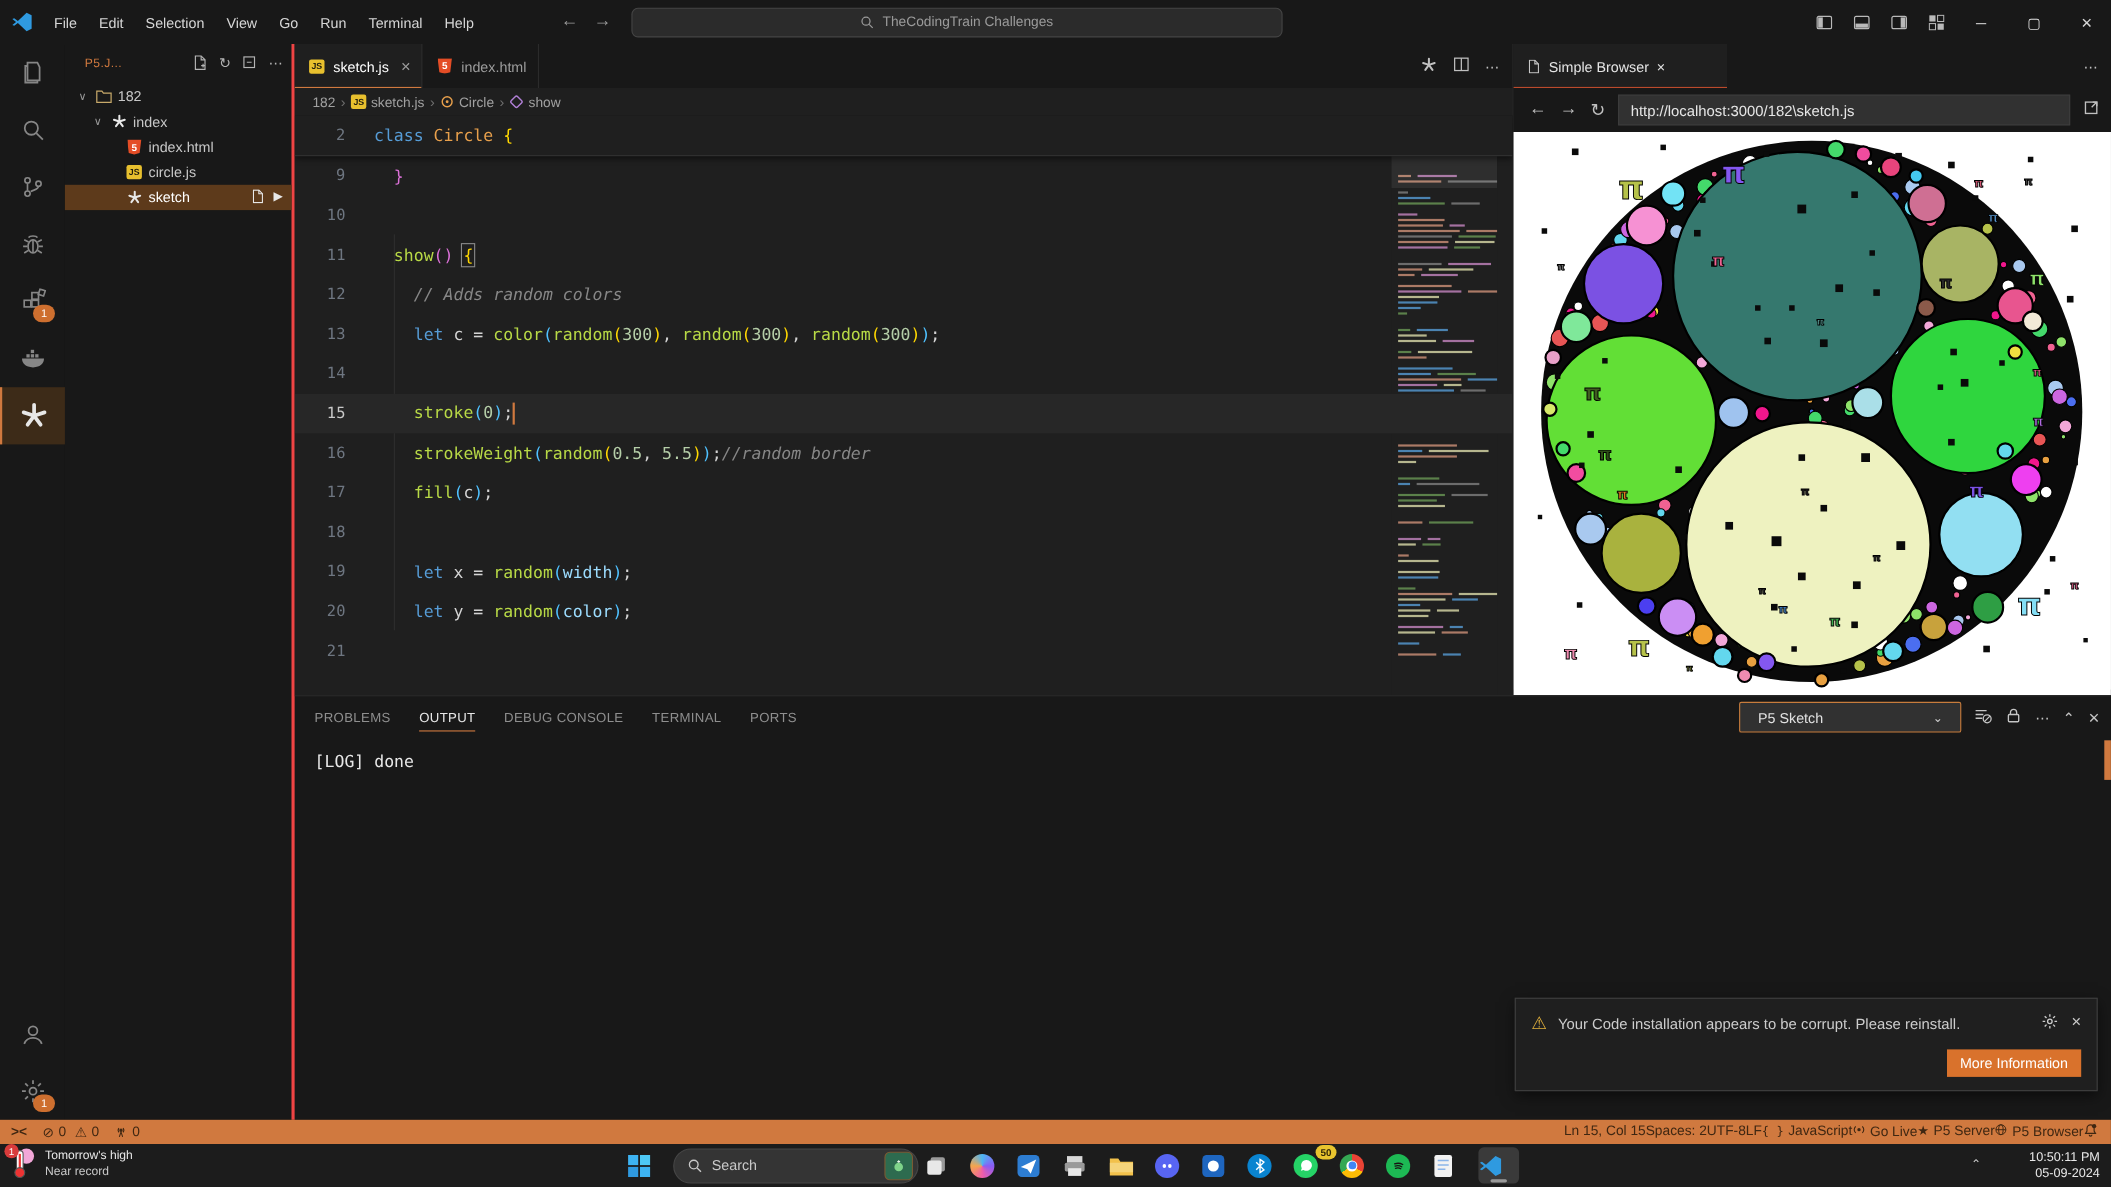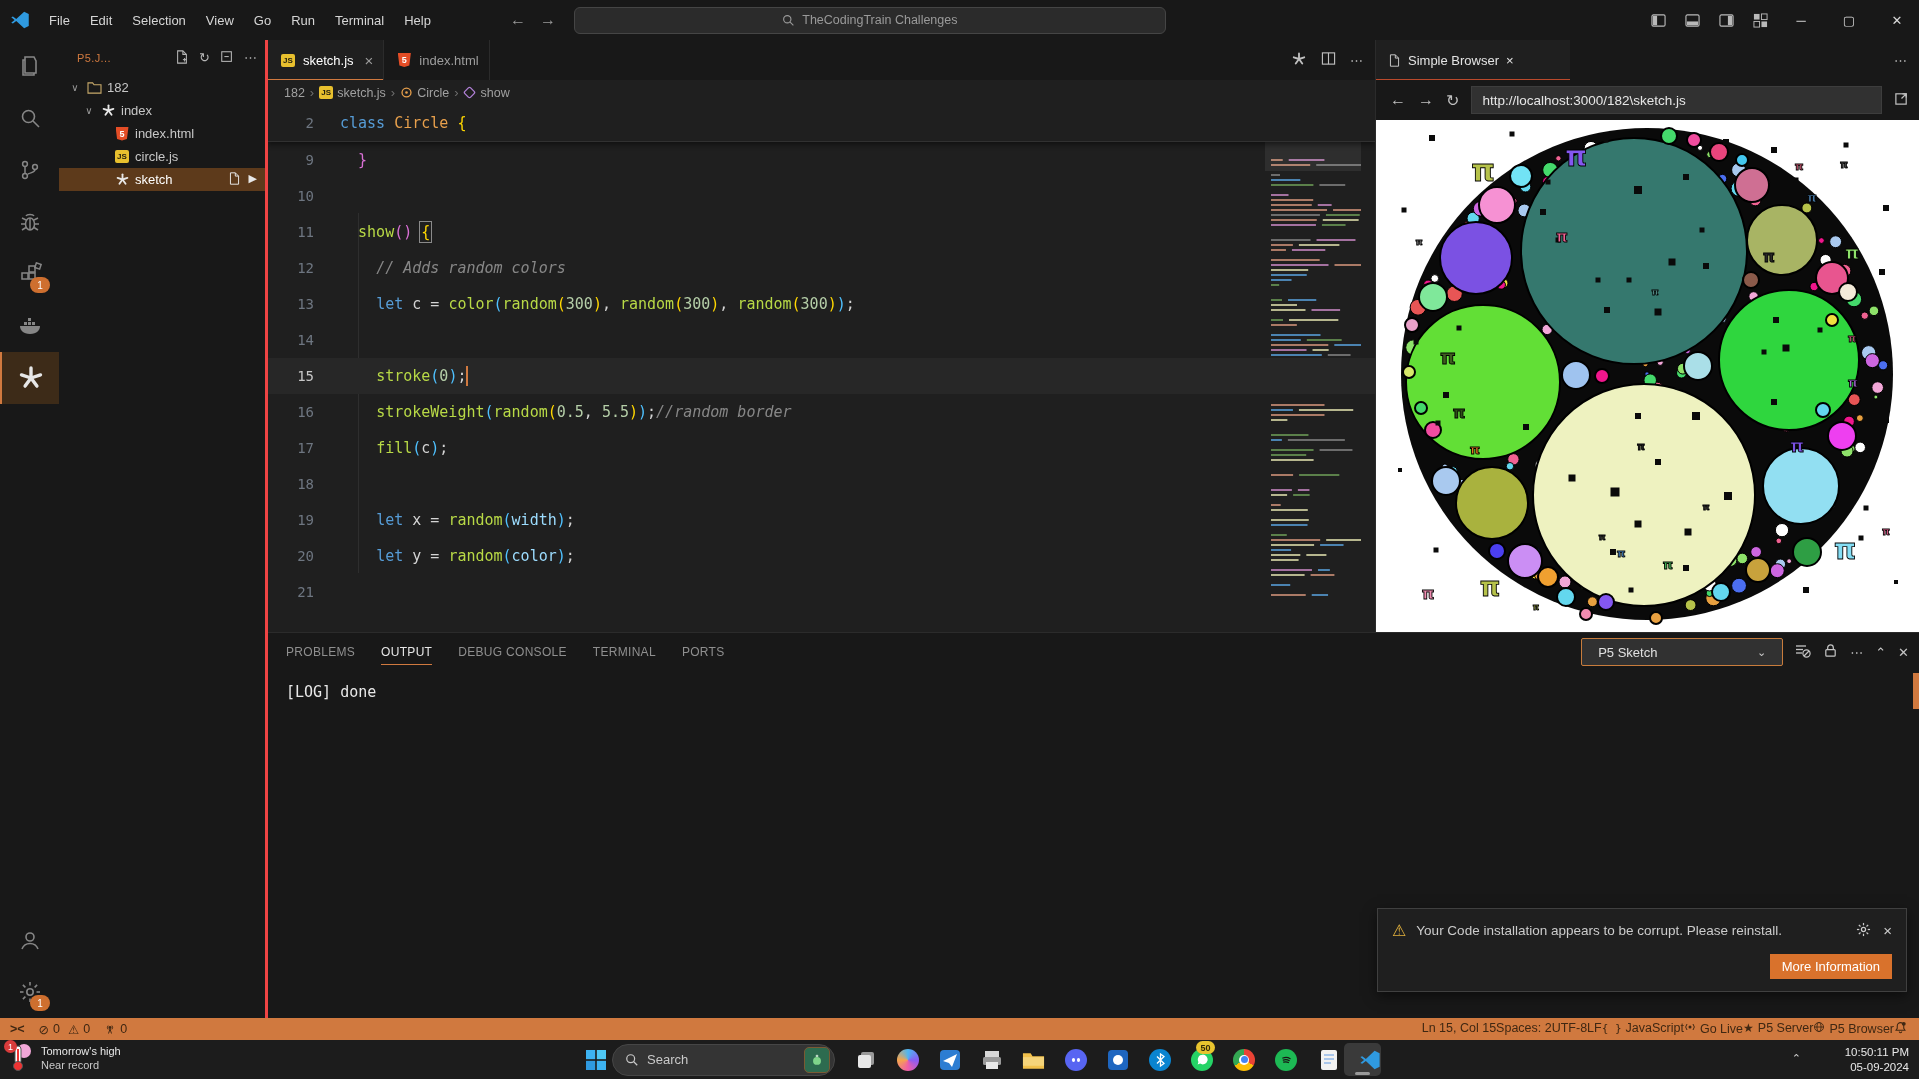--- a/index.html
+++ b/index.html
@@ -114,21 +114,21 @@
   .sb-item{display:flex;align-items:center;gap:4px;}
 
   
   .taskbar{position:absolute;left:0;right:0;bottom:0;height:39px;background:#1c1c1c;z-index:40;}
   .weather{position:absolute;left:6px;top:3px;display:flex;align-items:center;gap:7px;}
   .weather-txt{font-size:11px;color:#e8e8e8;line-height:14px;}
   .weather-txt .sub{color:#c9c9c9;}
   .wbadge{position:absolute;left:-2px;top:-3px;width:13px;height:13px;border-radius:50%;background:#d83b3b;color:#fff;
     font-size:9px;display:flex;align-items:center;justify-content:center;}
   .tb-center{position:absolute;left:570px;top:0;height:39px;display:flex;align-items:center;gap:5px;}
-  .tb-ic{width:37px;height:33px;border-radius:5px;display:flex;align-items:center;justify-content:flex-end;position:relative;}
+  .tb-ic{width:37px;height:33px;border-radius:5px;display:flex;align-items:center;justify-content:flex-start;position:relative;}
   .tb-ic.active-app{background:#3a3a3a;}
   .tb-ic.active-app:after{content:"";position:absolute;bottom:1px;left:11px;right:11px;height:3px;border-radius:2px;background:#9a9a9a;}
   .search-pill{width:205px;height:30px;border-radius:16px;background:#343434;border:1px solid #464646;
     display:flex;align-items:center;gap:8px;padding:0 4px 0 12px;color:#c9c9c9;font-size:13px;}
   .search-badge{margin-left:auto;width:24px;height:24px;border-radius:5px;background:#2d6b4f;border:1px solid #7a5a33;
     display:flex;align-items:center;justify-content:center;}
   .appbadge{position:absolute;right:-2px;top:-2px;min-width:15px;height:13px;border-radius:7px;background:#e8c42e;
     color:#342a08;font-size:9px;font-weight:bold;display:flex;align-items:center;justify-content:center;padding:0 2px;}
   .clock{position:absolute;right:10px;top:5px;text-align:right;font-size:11.5px;color:#e8e8e8;line-height:15px;}
   .tb-chev{position:absolute;right:118px;top:12px;color:#d0d0d0;font-size:11px;}

